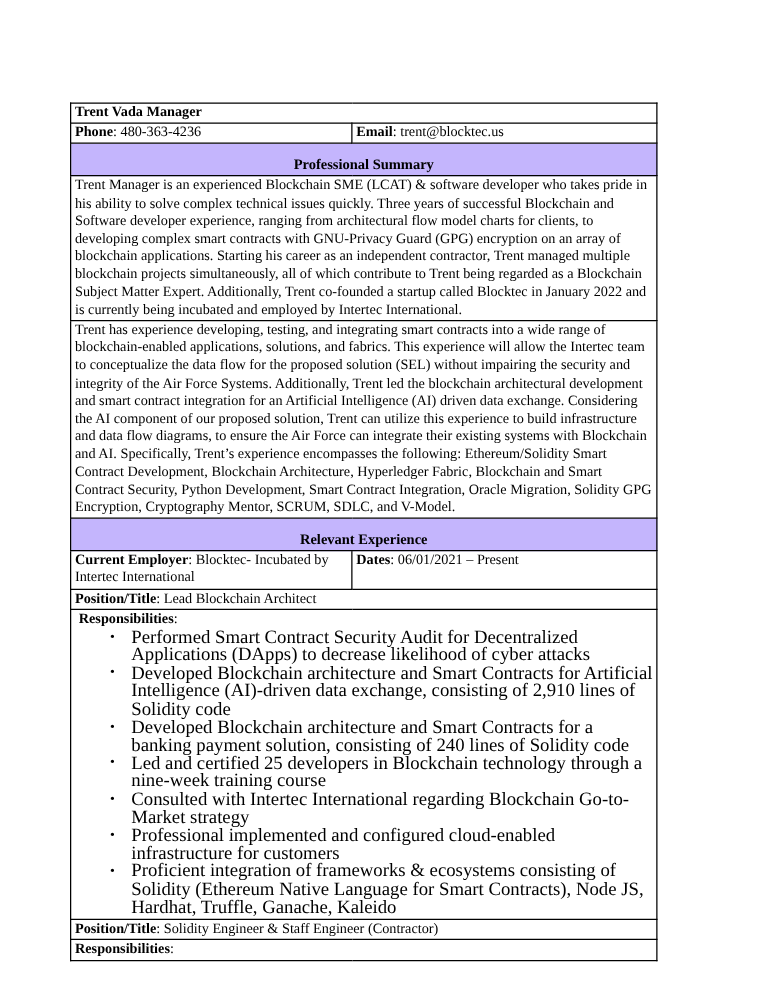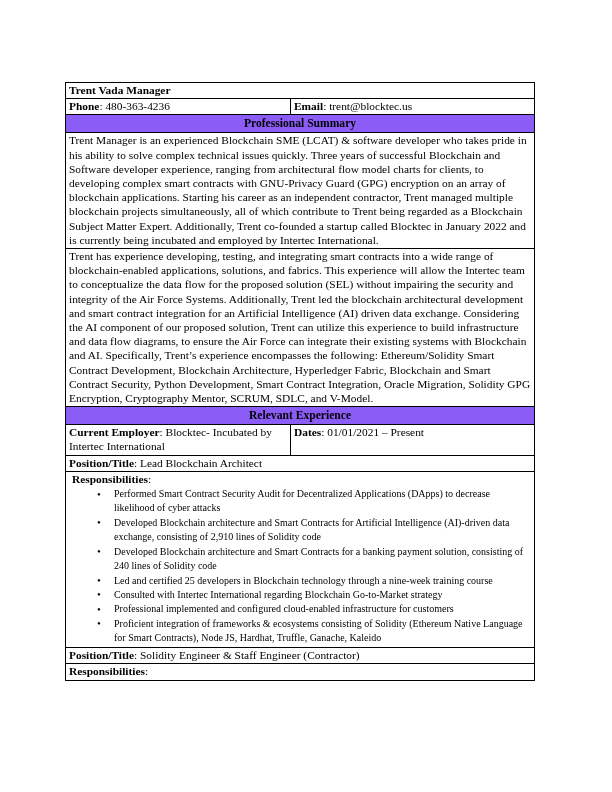--- a/index.html
+++ b/index.html
@@ -20,21 +20,21 @@
     position: relative;
     width: 612px;
     height: 792px;
     background: #ffffff;
     overflow: hidden;
   }
 
   
   .doc-table {
     position: absolute;
-    left: 65px;
+    left: 56px;
     top: 82px;
     width: 469px;
     border-collapse: collapse;
     table-layout: fixed;
   }
 
   .doc-table td {
     border: 1px solid #000000;
     padding: 0px 3px 1px 3px;
     font-size: 11.4px;
@@ -47,26 +47,26 @@
   .name-cell {
     font-weight: bold;
     font-size: 12.6px;
     line-height: 16px;
     padding-top: 1px;
     padding-bottom: 1px;
   }
 
   
   .section-band td {
-    background: #8b5cf6;
+    background: #c4b5fd;
     text-align: center;
     font-weight: bold;
     font-size: 11.6px;
     line-height: 15px;
-    padding-top: 1px;
+    padding-top: 9px;
     padding-bottom: 1px;
   }
 
   
   .body-cell {
     font-size: 11.5px;
     line-height: 14.35px;
     padding-top: 1px;
     padding-bottom: 2px;
     text-align: left;
@@ -78,21 +78,21 @@
   }
 
   
   ul.resp {
     margin: 0;
     padding: 0 0 0 28px;
     list-style: none;
   }
   ul.resp li {
     position: relative;
-    font-size: 10px;
+    font-size: 15px;
     line-height: 14.4px;
     padding-left: 17px;
     margin: 0;
   }
   ul.resp li::before {
     content: "\2022";
     position: absolute;
     left: 0;
     top: -0.5px;
     font-size: 11px;
@@ -142,21 +142,21 @@
       <tr>
         <td colspan="2" class="body-cell">Trent has experience developing, testing, and integrating smart contracts into a wide range of blockchain-enabled applications, solutions, and fabrics. This experience will allow the Intertec team to conceptualize the data flow for the proposed solution (SEL) without impairing the security and integrity of the Air Force Systems. Additionally, Trent led the blockchain architectural development and smart contract integration for an Artificial Intelligence (AI) driven data exchange. Considering the AI component of our proposed solution, Trent can utilize this experience to build infrastructure and data flow diagrams, to ensure the Air Force can integrate their existing systems with Blockchain and AI. Specifically, Trent’s experience encompasses the following: Ethereum/Solidity Smart Contract Development, Blockchain Architecture, Hyperledger Fabric, Blockchain and Smart Contract Security, Python Development, Smart Contract Integration, Oracle Migration, Solidity GPG Encryption, Cryptography Mentor, SCRUM, SDLC, and V-Model.</td>
       </tr>
 
       <tr class="section-band">
         <td colspan="2">Relevant Experience</td>
       </tr>
 
       <tr>
         <td><span class="lbl">Current Employer</span><span>: </span><span>Blocktec- Incubated by Intertec International</span></td>
-        <td><span class="lbl">Dates</span><span>:  </span><span>01/01/2021 – Present</span></td>
+        <td><span class="lbl">Dates</span><span>:  </span><span>06/01/2021 – Present</span></td>
       </tr>
       <tr>
         <td colspan="2"><span class="lbl">Position/Title</span><span>:  </span><span>Lead Blockchain Architect</span></td>
       </tr>
       <tr>
         <td colspan="2" class="resp-list-cell">
           <div class="resp-head-cell" style="padding-left:3px;"><span class="lbl">Responsibilities</span><span>:</span></div>
           <ul class="resp">
             <li>Performed Smart Contract Security Audit for Decentralized Applications (DApps) to decrease likelihood of cyber attacks</li>
             <li>Developed Blockchain architecture and Smart Contracts for Artificial Intelligence (AI)-driven data exchange, consisting of 2,910 lines of Solidity code</li>

